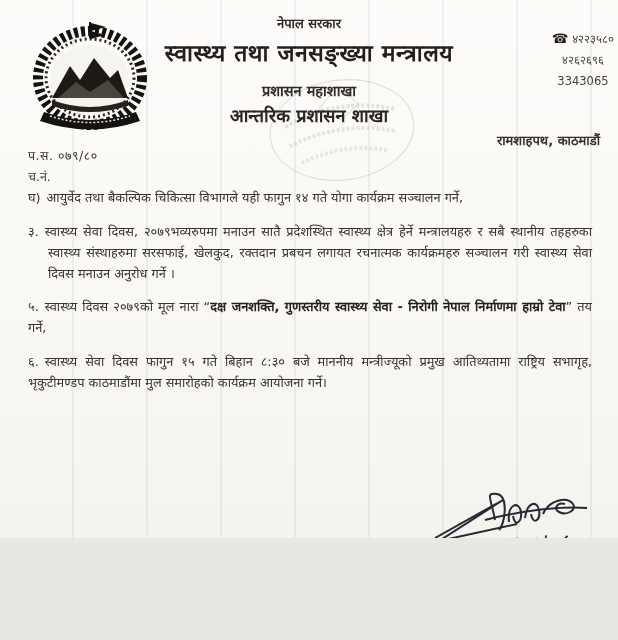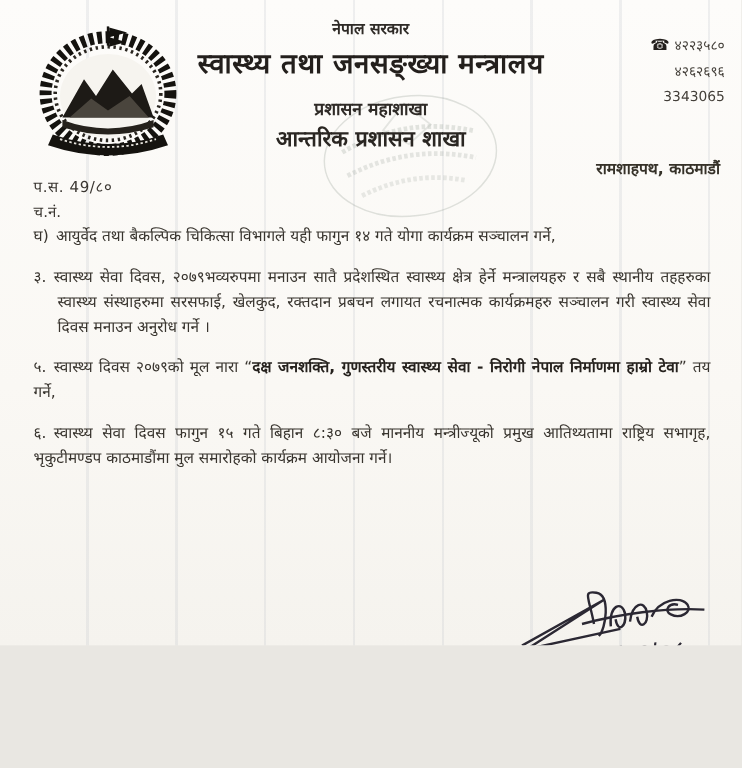--- a/index.html
+++ b/index.html
@@ -20,21 +20,21 @@
   .ctr{left:0;right:0;text-align:center;}
 
   
   .gov-line{top:14px;font-size:13px;font-weight:bold;color:#2f2b27;}
   .ministry-line{top:36px;font-size:23px;font-weight:bold;color:#231f1c;letter-spacing:.5px;}
   .division-line{top:80px;font-size:14.5px;font-weight:bold;color:#2f2b27;}
   .section-line{top:103px;font-size:18px;font-weight:bold;color:#2a2622;text-align:center;}
 
   .emblem{left:28px;top:20px;width:124px;height:120px;}
 
-  .phone-block{right:14px;top:28px;text-align:right;font-size:11.5px;line-height:21px;color:#433f39;}
+  .phone-block{right:4px;top:28px;text-align:center;font-size:11.5px;line-height:21px;color:#433f39;}
   .phone-block .ph-icon{font-size:13px;margin-right:4px;color:#231f1c;}
   .address-line{right:18px;top:131px;font-size:13px;font-weight:bold;color:#363229;}
 
   .stamp{left:252px;top:76px;width:180px;height:108px;opacity:.55;transform:rotate(-7deg);pointer-events:none;}
 
   
   .ref-no{left:28px;top:147px;font-size:12.5px;letter-spacing:.5px;}
   .ch-no{left:28px;top:168px;font-size:12.5px;}
 
   
@@ -94,21 +94,21 @@
   <div class="abs ctr section-line">आन्तरिक प्रशासन शाखा</div>
 
   <div class="abs phone-block">
     <div><span class="ph-icon">☎</span><span>४२२३५८०</span></div>
     <div><span>४२६२६९६</span></div>
     <div><span>3343065</span></div>
   </div>
 
   <div class="abs address-line">रामशाहपथ, काठमाडौं</div>
 
-  <div class="abs ref-no">प.स. 49/८०</div>
+  <div class="abs ref-no">प.स. ०७९/८०</div>
   <div class="abs ch-no">च.नं.</div>
 
   <div class="abs body-block">
     <p class="hang"><span class="marker">घ)</span><span>आयुर्वेद  तथा बैकल्पिक चिकित्सा विभागले यही फागुन १४ गते योगा कार्यक्रम सञ्चालन गर्ने,</span></p>
     <p class="hang"><span class="marker">३.</span><span>स्वास्थ्य सेवा दिवस, २०७९भव्यरुपमा मनाउन सातै प्रदेशस्थित स्वास्थ्य क्षेत्र हेर्ने मन्त्रालयहरु र सबै स्थानीय तहहरुका स्वास्थ्य संस्थाहरुमा सरसफाई, खेलकुद, रक्तदान प्रबचन लगायत रचनात्मक कार्यक्रमहरु सञ्चालन गरी स्वास्थ्य सेवा दिवस मनाउन अनुरोध गर्ने ।</span></p>
     <p><span class="marker">५.</span><span>स्वास्थ्य दिवस २०७९को मूल नारा “</span><span class="slogan">दक्ष जनशक्ति, गुणस्तरीय स्वास्थ्य सेवा - निरोगी नेपाल निर्माणमा हाम्रो टेवा</span><span>” तय गर्ने,</span></p>
     <p><span class="marker">६.</span><span>स्वास्थ्य सेवा दिवस फागुन १५ गते बिहान ८:३० बजे माननीय मन्त्रीज्यूको प्रमुख आतिथ्यतामा राष्ट्रिय सभागृह, भृकुटीमण्डप काठमाडौंमा मुल समारोहको कार्यक्रम आयोजना गर्ने।</span></p>
   </div>
 
   <div class="abs sig-block">

